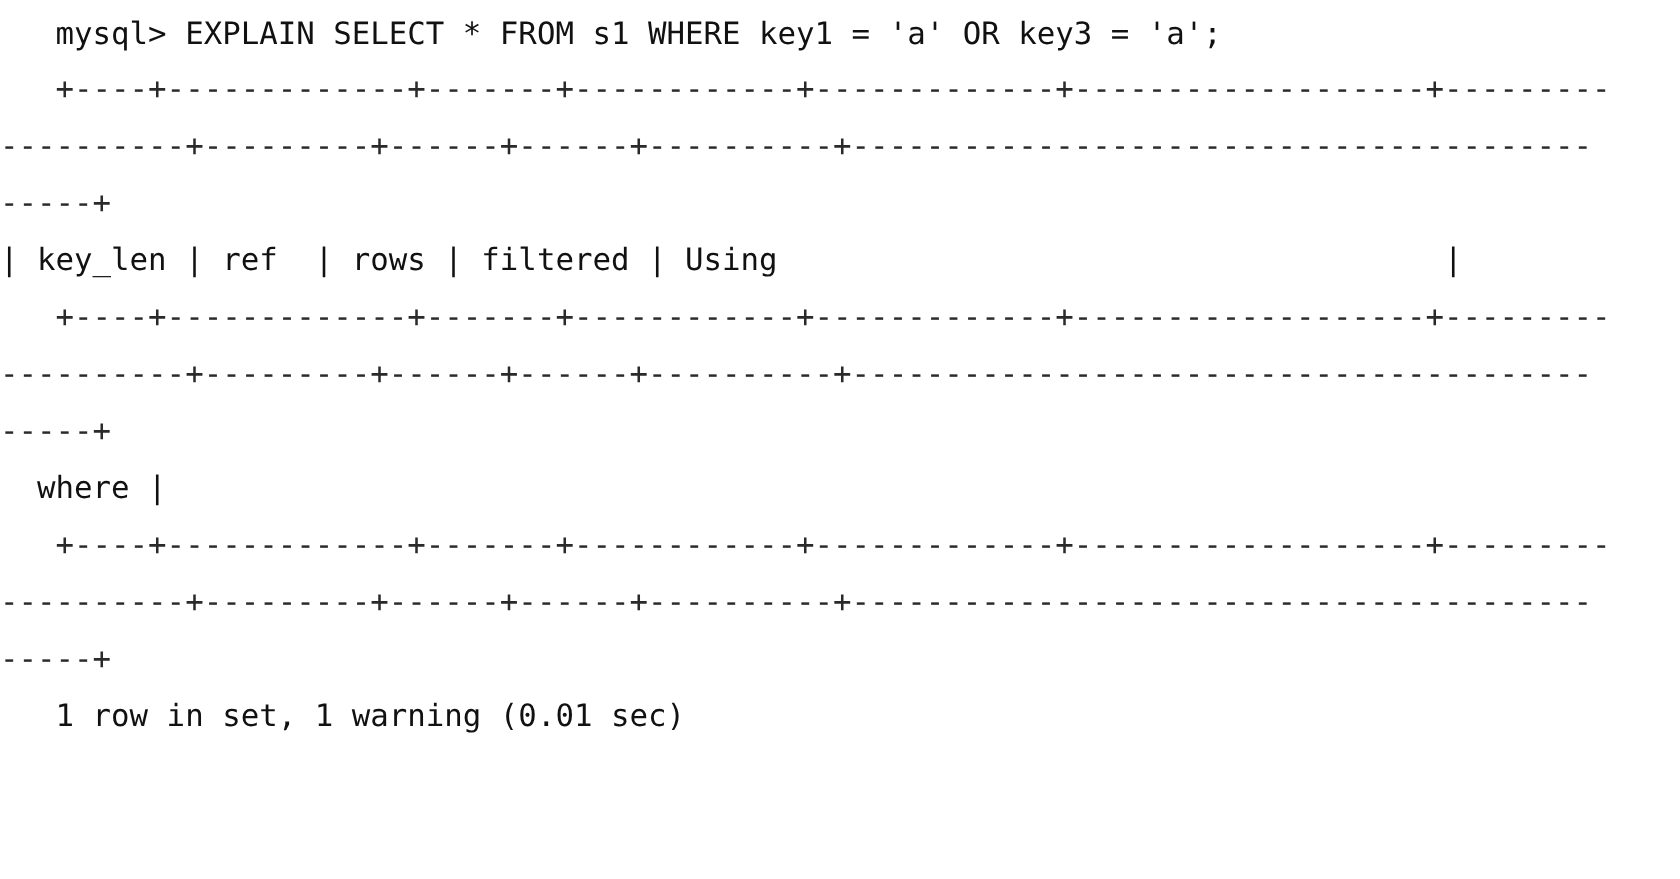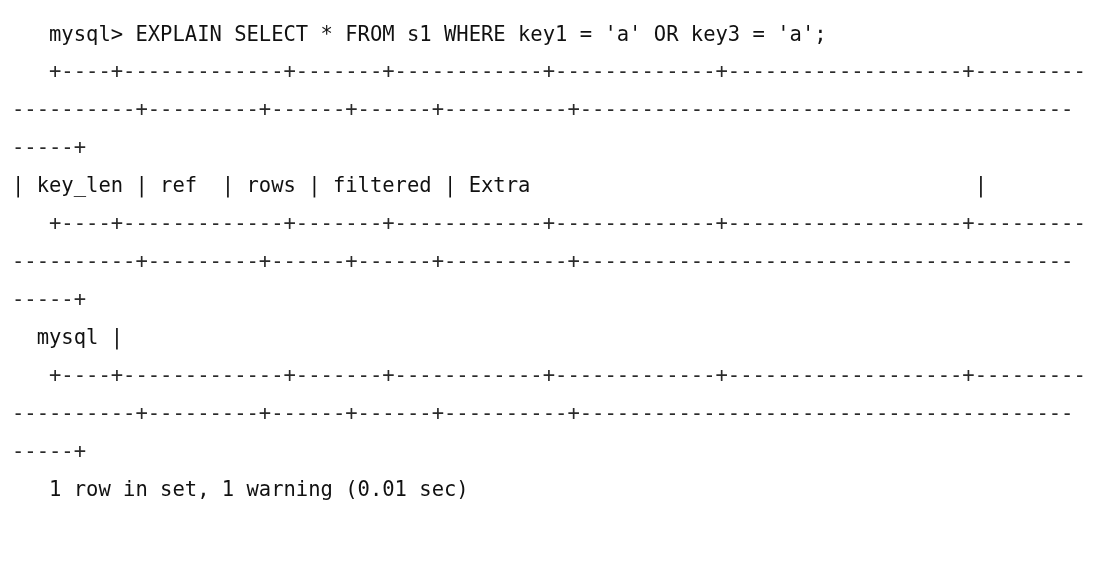--- a/index.html
+++ b/index.html
@@ -10,21 +10,21 @@
   body {
     width: 1120px;
     height: 586px;
     overflow: hidden;
     font-family: "DejaVu Sans Mono", "Liberation Mono", monospace;
   }
   #terminal {
     width: 1120px;
     height: 452px;
     box-sizing: border-box;
-    padding: 12px;
+    padding: 0;
     background: #ffffff;
     color: #000000;
   }
   .line {
     height: 38px;
     line-height: 38px;
     font-size: 20.5px;
     letter-spacing: 0px;
     white-space: pre;
     color: #111111;
@@ -43,27 +43,27 @@
 <body>
 
 <div id="terminal">
 
   <div class="line first">   mysql&gt; EXPLAIN SELECT * FROM s1 WHERE key1 = 'a' OR key3 = 'a';</div>
 
   <div class="line sep">   +----+-------------+-------+------------+-------------+-------------------+---------</div>
   <div class="line sep">----------+---------+------+------+----------+----------------------------------------</div>
   <div class="line sep">-----+</div>
 
-  <div class="line">| key_len | ref  | rows | filtered | Extra                                    |</div>
+  <div class="line">| key_len | ref  | rows | filtered | Using                                    |</div>
 
   <div class="line sep">   +----+-------------+-------+------------+-------------+-------------------+---------</div>
   <div class="line sep">----------+---------+------+------+----------+----------------------------------------</div>
   <div class="line sep">-----+</div>
 
-  <div class="line">  mysql |</div>
+  <div class="line">  where |</div>
 
   <div class="line sep">   +----+-------------+-------+------------+-------------+-------------------+---------</div>
   <div class="line sep">----------+---------+------+------+----------+----------------------------------------</div>
   <div class="line sep">-----+</div>
 
   <div class="line">   1 row in set, 1 warning (0.01 sec)</div>
 
 </div>
 
 </body></html>

